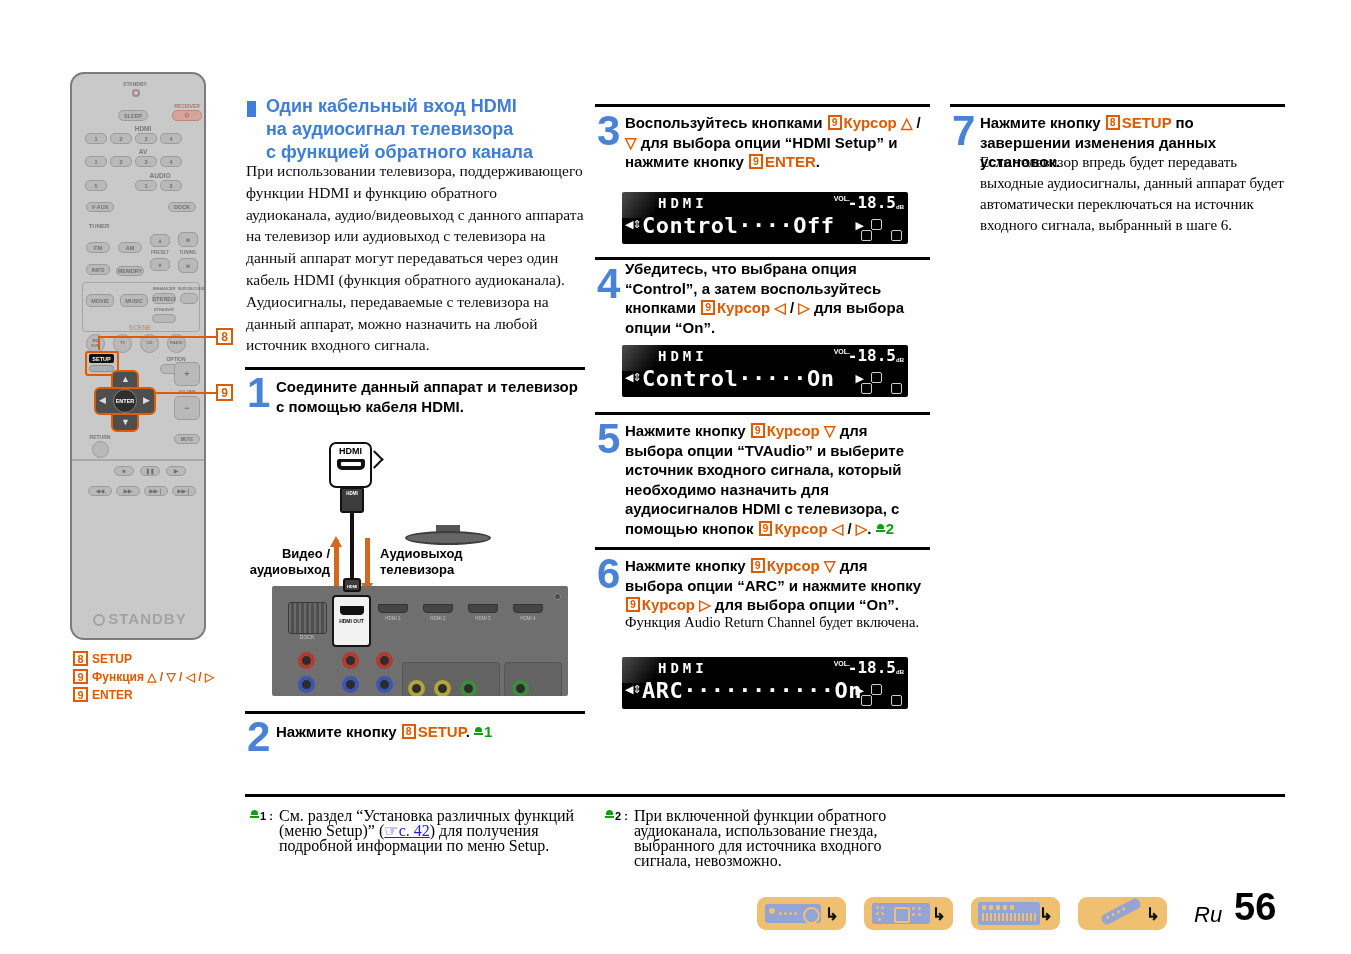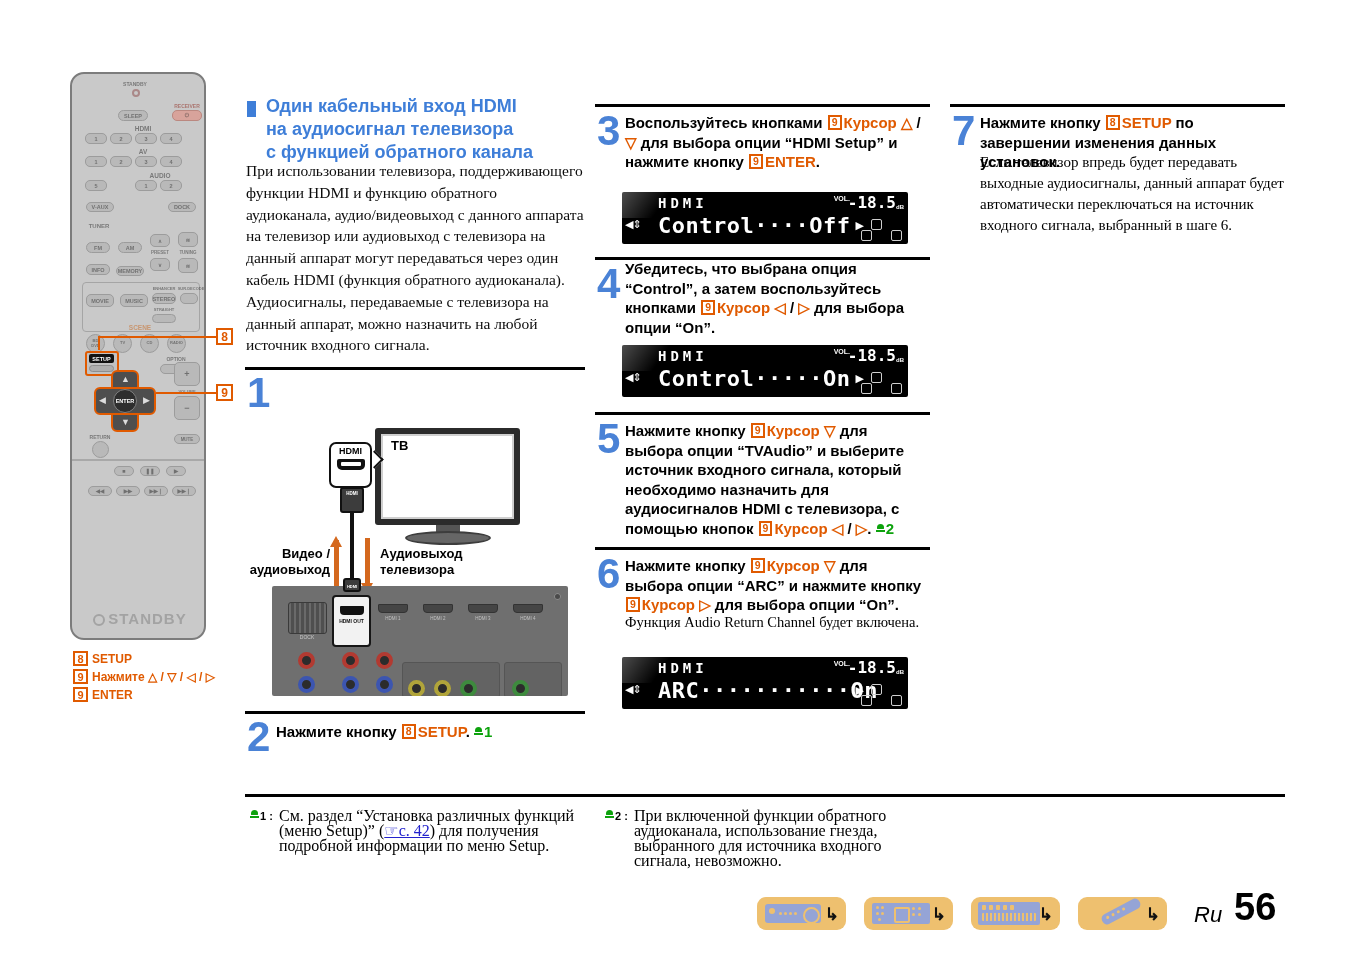--- a/index.html
+++ b/index.html
@@ -43,21 +43,21 @@
   .lcd .gloss{position:absolute;left:0;top:0;width:70px;height:26px;
               background:linear-gradient(125deg,rgba(255,255,255,.30),rgba(255,255,255,0) 55%);}
   .lcd .menu{position:absolute;left:36px;top:3px;font-family:"DejaVu Sans Mono",monospace;
              font-weight:bold;font-size:14px;letter-spacing:4px;}
   .lcd .vol-label{position:absolute;right:58px;top:3px;font-size:7px;font-weight:bold;}
   .lcd .vol-value{position:absolute;right:12px;top:1px;font-family:"DejaVu Sans Mono",monospace;
                   font-weight:bold;font-size:16px;letter-spacing:0;}
   .lcd .vol-unit{position:absolute;right:4px;top:12px;font-size:6px;font-weight:bold;}
   .lcd .cursorL{position:absolute;left:3px;top:26px;font-size:11px;letter-spacing:-1px;}
   .lcd .mainline{position:absolute;left:20px;top:21px;font-family:"DejaVu Sans Mono",monospace;
-                 font-weight:bold;font-size:22px;letter-spacing:0.5px;white-space:nowrap;margin-left:16px;}
+                 font-weight:bold;font-size:22px;letter-spacing:0.5px;white-space:nowrap;}
   .lcd .cursorR{position:absolute;right:44px;top:27px;font-size:11px;}
   .lcd .spk{position:absolute;width:9px;height:9px;border:1px solid #cfcfcf;border-radius:2px;}
 
   
   .tv{position:absolute;left:375px;top:428px;width:145px;height:97px;background:#fff;
       border:6px solid #2b2b2b;box-sizing:border-box;border-radius:3px;box-shadow:inset 0 0 0 2px #cfcfcf;}
   .tv-label{position:absolute;left:10px;top:4px;font-weight:bold;font-size:13px;color:#000;}
   .tv-neck{position:absolute;left:436px;top:525px;width:24px;height:8px;background:#555;}
   .tv-base{position:absolute;left:405px;top:531px;width:86px;height:14px;background:#666;
            border:2px solid #3d3d3d;border-radius:50%;box-sizing:border-box;}
@@ -262,39 +262,37 @@
   <div class="oline" style="left:156px;top:392px;width:62px;height:2px;"></div>
   <div class="callout-num" style="left:216px;top:328px;">8</div>
   <div class="callout-num" style="left:216px;top:384px;">9</div>
 
   <div class="legend-row" style="top:651px;">
     <span class="legend-num">8</span>
     <span class="legend-lab">SETUP</span>
   </div>
   <div class="legend-row" style="top:669px;">
     <span class="legend-num">9</span>
-    <span class="legend-lab">Нажмите △ / ▽ / ◁ / ▷</span>
+    <span class="legend-lab">Функция △ / ▽ / ◁ / ▷</span>
   </div>
   <div class="legend-row" style="top:687px;">
     <span class="legend-num">9</span>
     <span class="legend-lab">ENTER</span>
   </div>
 
   <div class="h-square"></div>
   <div class="heading">Один кабельный вход HDMI
 на аудиосигнал телевизора
 с функцией обратного канала</div>
   <div class="intro serif">При использовании телевизора, поддерживающего функции HDMI и функцию обратного аудиоканала, аудио/видеовыход с данного аппарата на телевизор или аудиовыход с телевизора на данный аппарат могут передаваться через один кабель HDMI (функция обратного аудиоканала). Аудиосигналы, передаваемые с телевизора на данный аппарат, можно назначить на любой источник входного сигнала.</div>
 
   <div class="rule" style="left:245px;top:367px;width:340px;"></div>
   <div class="step-num" style="left:247px;top:372px;">1</div>
-
-  <div class="tv">
-    <div class="tv-label">ТВ</div>
-  </div>
+  <div class="step-text" style="left:276px;top:377px;"><span class="sg-b">Соедините данный аппарат и телевизор с помощью кабеля HDMI.</span></div>
+
   <div class="tv-neck"></div>
   <div class="tv-base"></div>
   <div class="callout-tip"></div>
   <div class="callout">
     <div class="cap">HDMI</div>
     <div class="hdmi-conn"></div>
   </div>
   <div class="plug"><span>HDMI</span></div>
   <div class="cable" style="left:350px;top:513px;width:4px;height:72px;"></div>
   <div class="oarrow up" style="left:334px;top:540px;height:52px;"></div>

